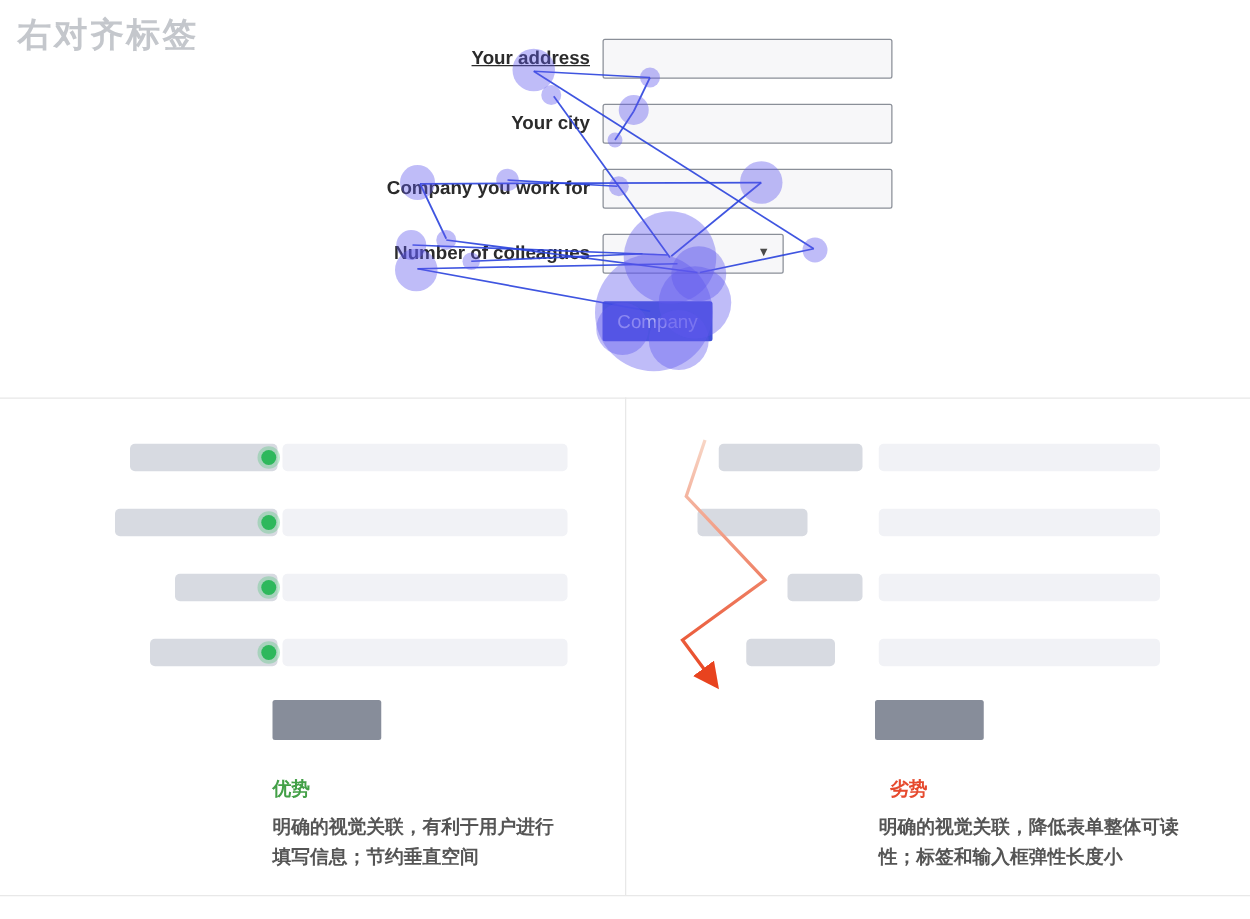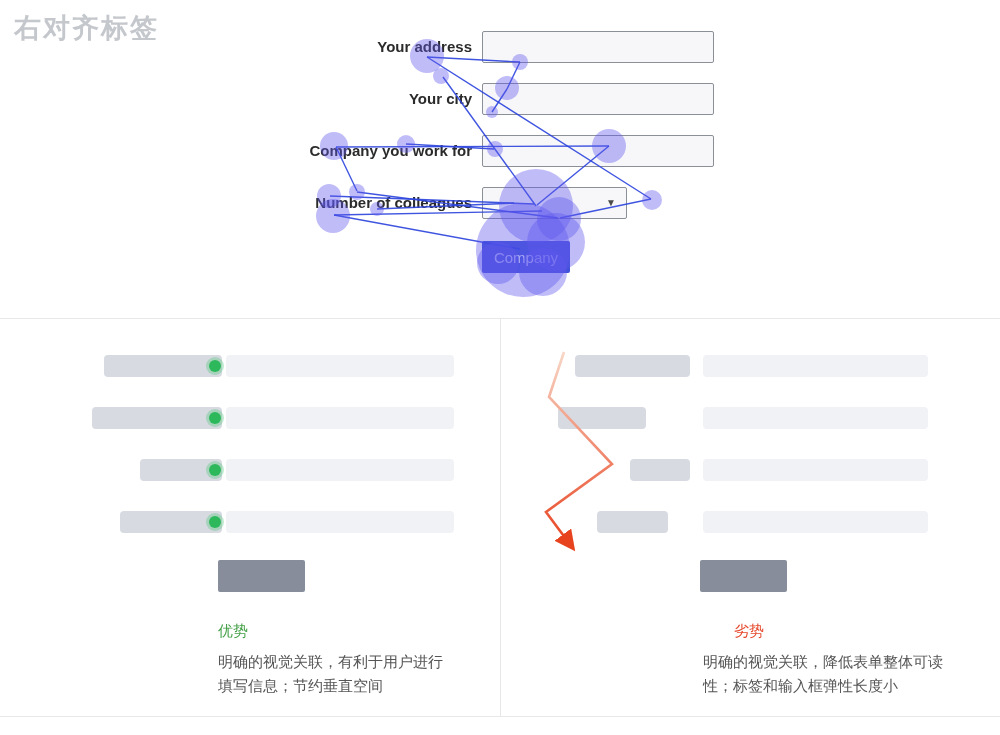--- a/index.html
+++ b/index.html
@@ -42,38 +42,38 @@
   .wf-bar { position:absolute; height:22px; border-radius:4px; }
   .wf-label-bar { background:#d7dae1; }
   .wf-input-bar { background:#f1f2f6; }
   .wf-dot {
     position:absolute; width:12px; height:12px; border-radius:50%;
     background:#2eb85c; box-shadow:0 0 0 3px rgba(76,195,120,0.35);
   }
   .wf-button { position:absolute; background:#878d9a; border-radius:2px; }
   #zigzag-svg { position:absolute; left:0; top:0; pointer-events:none; }
   
-  .verdict { position:absolute; top:622px; font-size:15px; font-weight:400; }
+  .verdict { position:absolute; top:622px; font-size:15px; font-weight:700; }
   .verdict.left { left:218px; }
-  .verdict.right { left:734px;text-align:right; }
+  .verdict.right { left:712px;text-align:right; }
   .desc {
-    position:absolute; top:650px; font-size:15px; line-height:1.6; color:#555;
+    position:absolute; top:650px; font-size:15px; line-height:1.6; color:#555;font-weight:bold;
   }
   .desc.left { left:218px; width:236px; }
   .desc.right { left:703px; width:246px; }
 </style>
 </head>
 <body>
 
 <div class="page">
 
   <section>
     <h1 class="page-title">右对齐标签</h1>
     <div id="form-layer">
-        <div class="f-label" style="top: 31px;">Your address</div>
+        <div class="f-label" style="top: 31px; text-decoration: underline;">Your address</div>
         <div class="f-box" style="top: 31px;"></div>
         <div class="f-label" style="top: 83px;">Your city</div>
         <div class="f-box" style="top: 83px;"></div>
         <div class="f-label" style="top: 135px;">Company you work for</div>
         <div class="f-box" style="top: 135px;"></div>
         <div class="f-label" style="top: 187px;">Number of colleagues</div>
         <div class="f-box f-select" style="top: 187px;">
           <span class="chev">▼</span>
         </div>
       </div>

